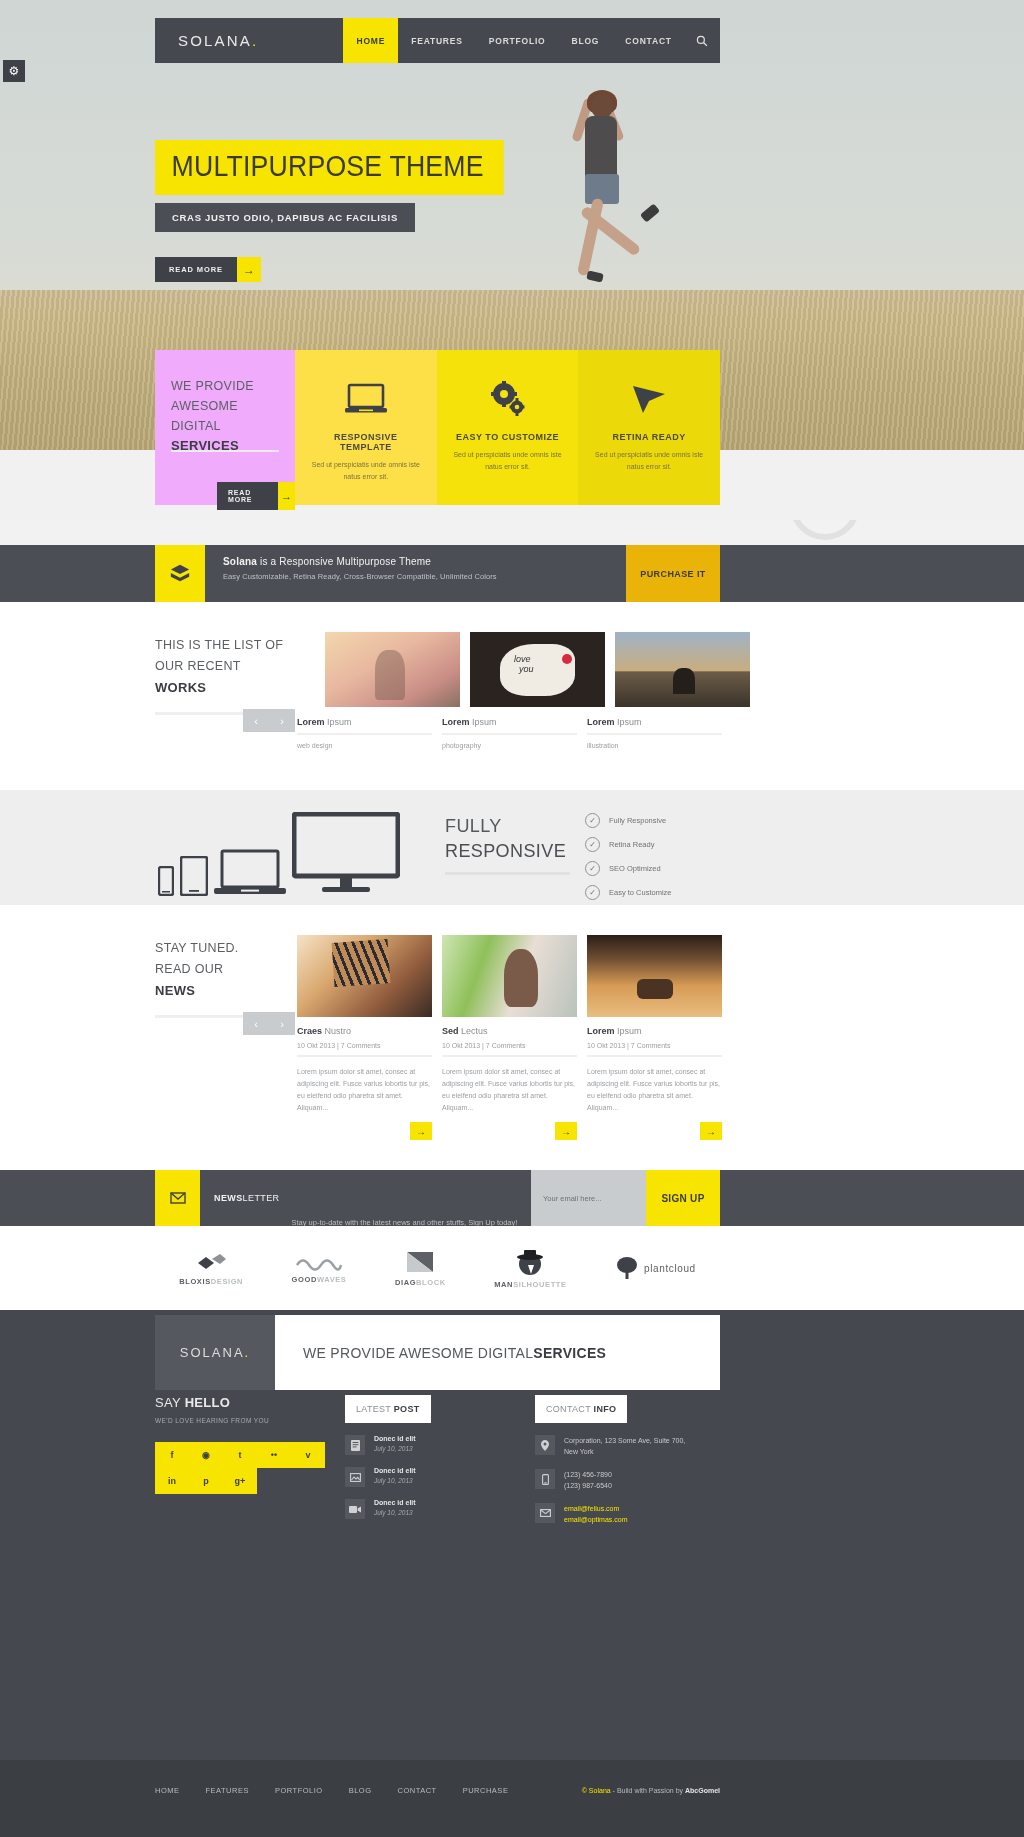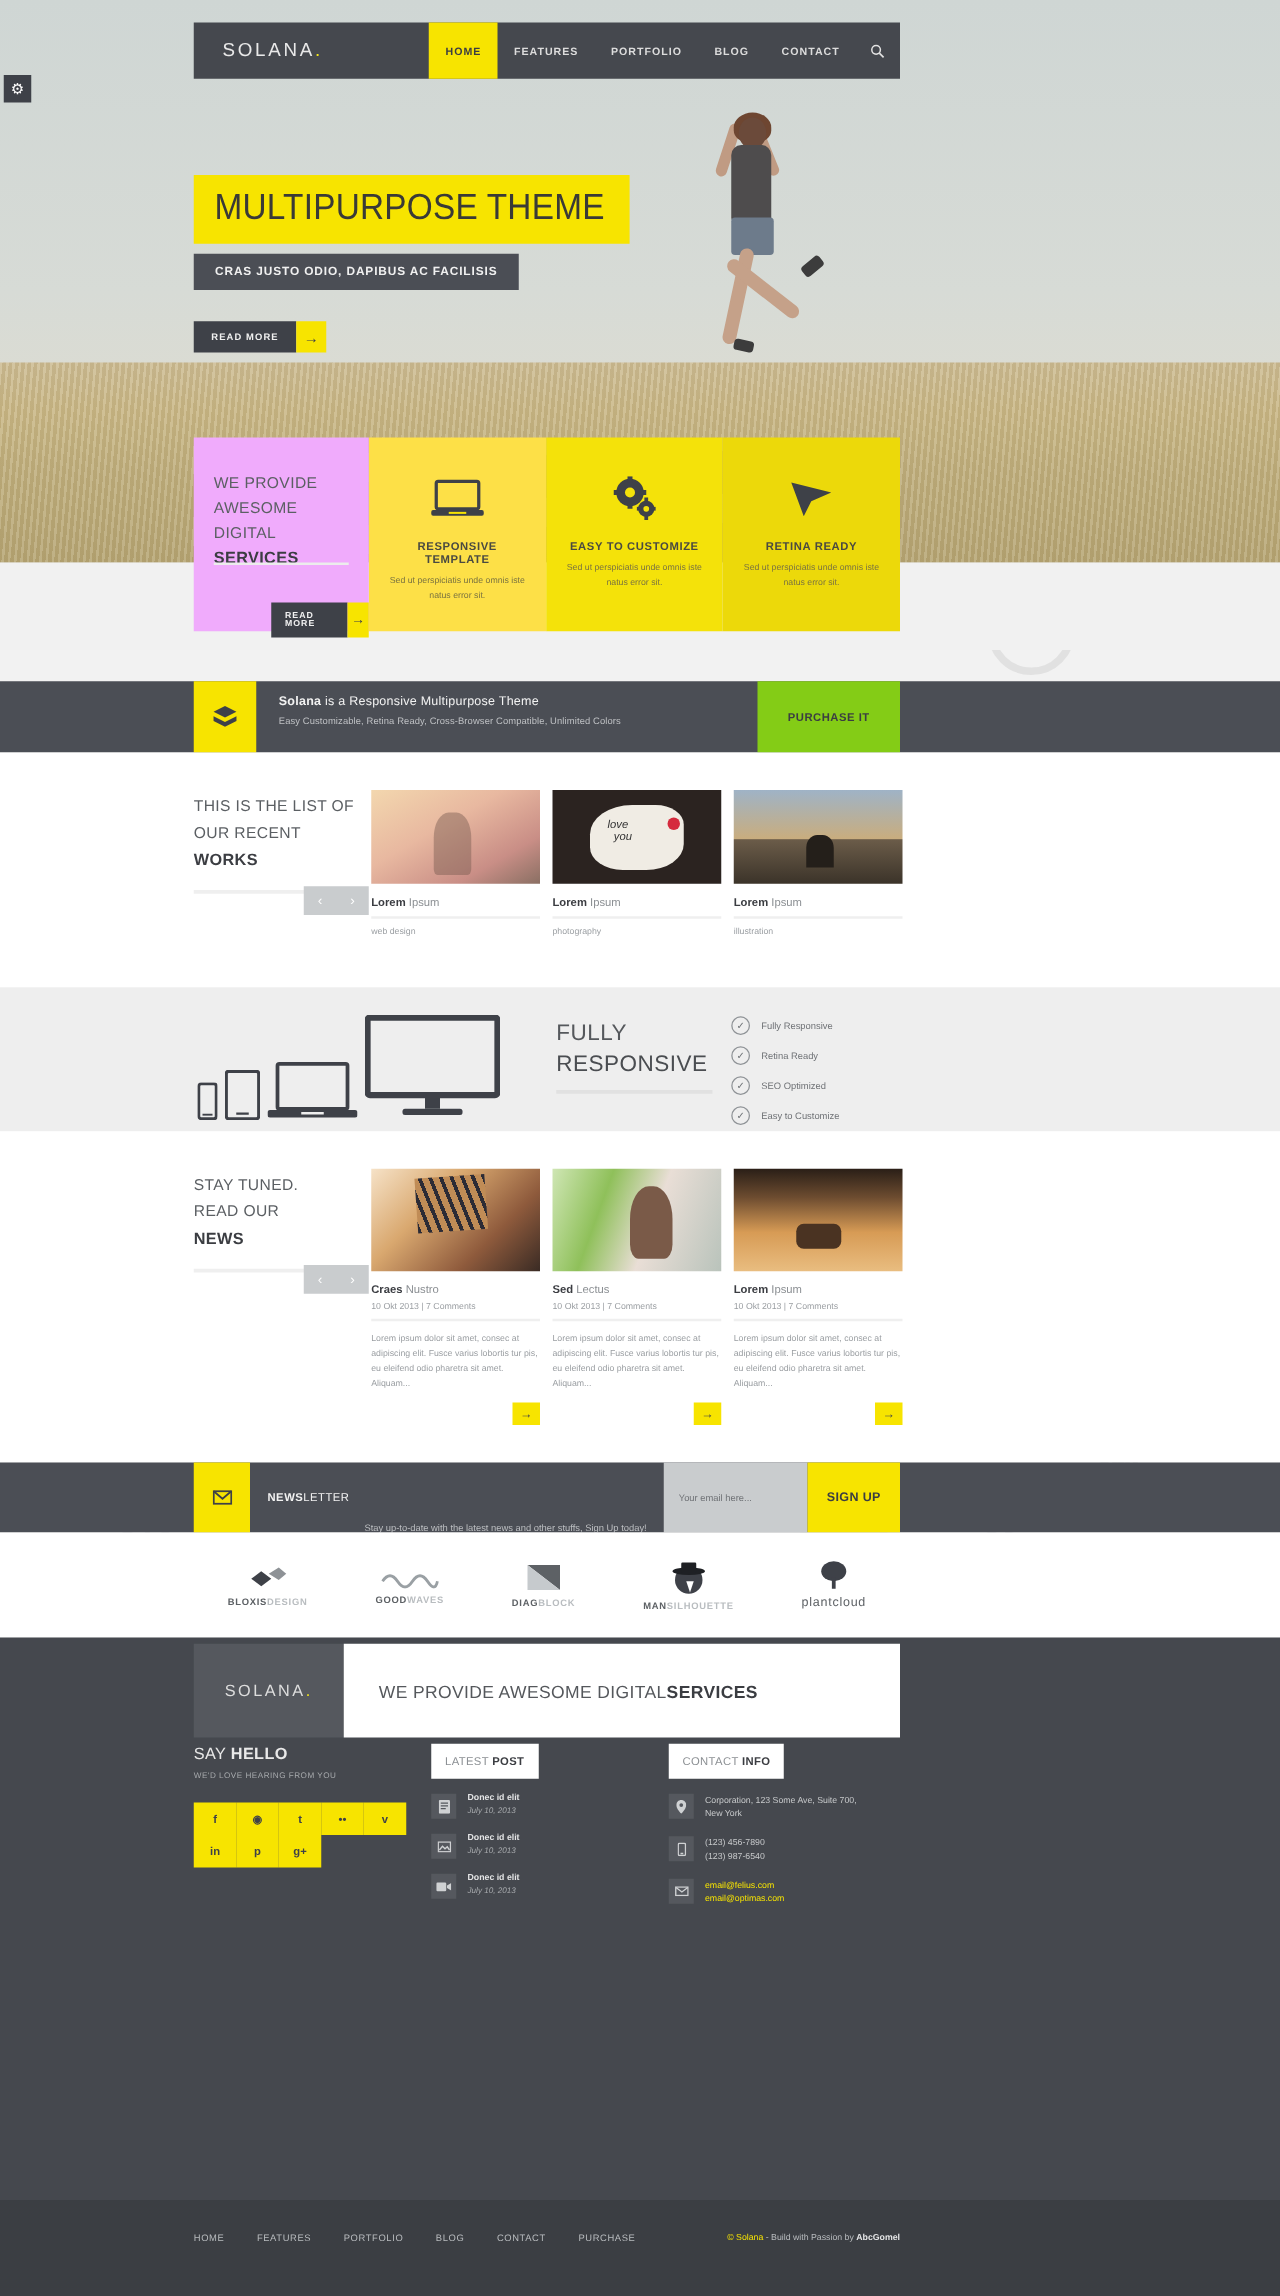--- a/index.html
+++ b/index.html
@@ -88,35 +88,35 @@
   .sv-desc { font-size:7px; color:#7a7340; line-height:12px; margin-top:7px; }
 
   
   .purchase { position:absolute; left:0; top:545px; width:1024px; height:57px; background:#4b4e55; }
   .pur-inner { position:absolute; left:155px; top:0; width:565px; height:57px; display:flex; }
   .pur-box { width:50px; background:#f7e400; display:flex; align-items:center; justify-content:center; }
   .pur-txt { flex:1; padding:11px 0 0 18px; }
   .pur-t1 { font-size:10px; color:#f2f2f2; letter-spacing:.2px; }
   .pur-t1 b { font-weight:bold; }
   .pur-t2 { font-size:7.5px; color:#bfc1c4; margin-top:5px; letter-spacing:.1px; }
-  .pur-btn { width:114px; background:#84cc16; display:flex; align-items:center; justify-content:center;
+  .pur-btn { width:94px; background:#eab308; display:flex; align-items:center; justify-content:center;
              font-size:9px; font-weight:bold; letter-spacing:.4px; color:#3b3d42; }
 
   
   .works { position:absolute; left:0; top:602px; width:1024px; height:188px; background:#fff; }
   .sec-inner { position:absolute; left:155px; top:0; width:565px; height:100%; }
   .sec-head { position:absolute; left:0; top:33px; width:140px; }
   .sec-head .l1,.sec-head .l2 { font-size:12.5px; color:#5b5f63; line-height:21px; font-weight:300; letter-spacing:.3px;}
   .sec-head .l3 { font-size:13px; color:#3b3d42; font-weight:bold; line-height:21px; letter-spacing:.3px;}
   .sec-rule { position:absolute; left:0; top:110px; width:108px; height:3px; background:#efefef; }
   .arrows { position:absolute; left:88px; top:107px; width:52px; height:23px; background:#c9ccce;
             display:flex; align-items:center; justify-content:space-around; color:#fff; font-size:11px; }
   .cards { position:absolute; left:142px; top:30px; width:425px; display:flex; gap:10px; }
   .card { width:135px; }
-  .thumb { width:135px; height:75px; background:#cbb; position:relative; overflow:hidden; }
+  .thumb { width:135px; height:75px; background:#cbb; position:relative; overflow:hidden;margin-left:28px; }
   .card-t { font-size:9px; color:#3b3d42; margin-top:10px; }
   .card-t b { font-weight:bold; } .card-t span { color:#8b8f93; }
   .card-rule { width:135px; height:2px; background:#efefef; margin-top:6px; }
   .card-meta { font-size:7px; color:#9a9ea2; margin-top:7px; }
 
   .th1 { background:linear-gradient(150deg,#f3d7ae 0%,#e8b8a0 40%,#c98e86 75%,#8a6f63 100%); }
   .th1:after{content:'';position:absolute;left:50px;top:18px;width:30px;height:50px;background:rgba(120,90,80,.45);border-radius:40% 40% 10% 10%;}
   .th2 { background:#2b2320; }
   .th2:after{content:'';position:absolute;left:30px;top:12px;width:75px;height:52px;background:#f0ece4;
              border-radius:45% 30% 40% 35%;}
@@ -531,21 +531,21 @@
       </div>
       <div class="cl">
         <svg width="30" height="28" viewBox="0 0 30 28">
             <circle cx="15" cy="16" r="11" fill="#3e4148"></circle>
             <ellipse cx="15" cy="9" rx="13" ry="3" fill="#1e2024"></ellipse>
             <rect x="9" y="2" width="12" height="8" rx="1" fill="#1e2024"></rect>
             <path d="M13 17 L19 17 L16 26 Z" fill="#fff"></path>
           </svg>
         <div class="cl-name"><span>MAN</span><span class="lt">SILHOUETTE</span></div>
       </div>
-      <div class="cl" style="flex-direction:column;gap:5px;">
+      <div class="cl" style="flex-direction:row;gap:5px;">
         <svg width="24" height="24" viewBox="0 0 24 24">
             <ellipse cx="12" cy="9" rx="10" ry="8" fill="#3e4148"></ellipse>
             <rect x="10.5" y="14" width="3" height="9" fill="#3e4148"></rect>
           </svg>
         <div class="cl-name" style="font-weight:400;font-size:10px;color:#5d6165;"><span></span><span>plantcloud</span></div>
       </div>
     </div>
   </div>
 
   <div class="footer">

